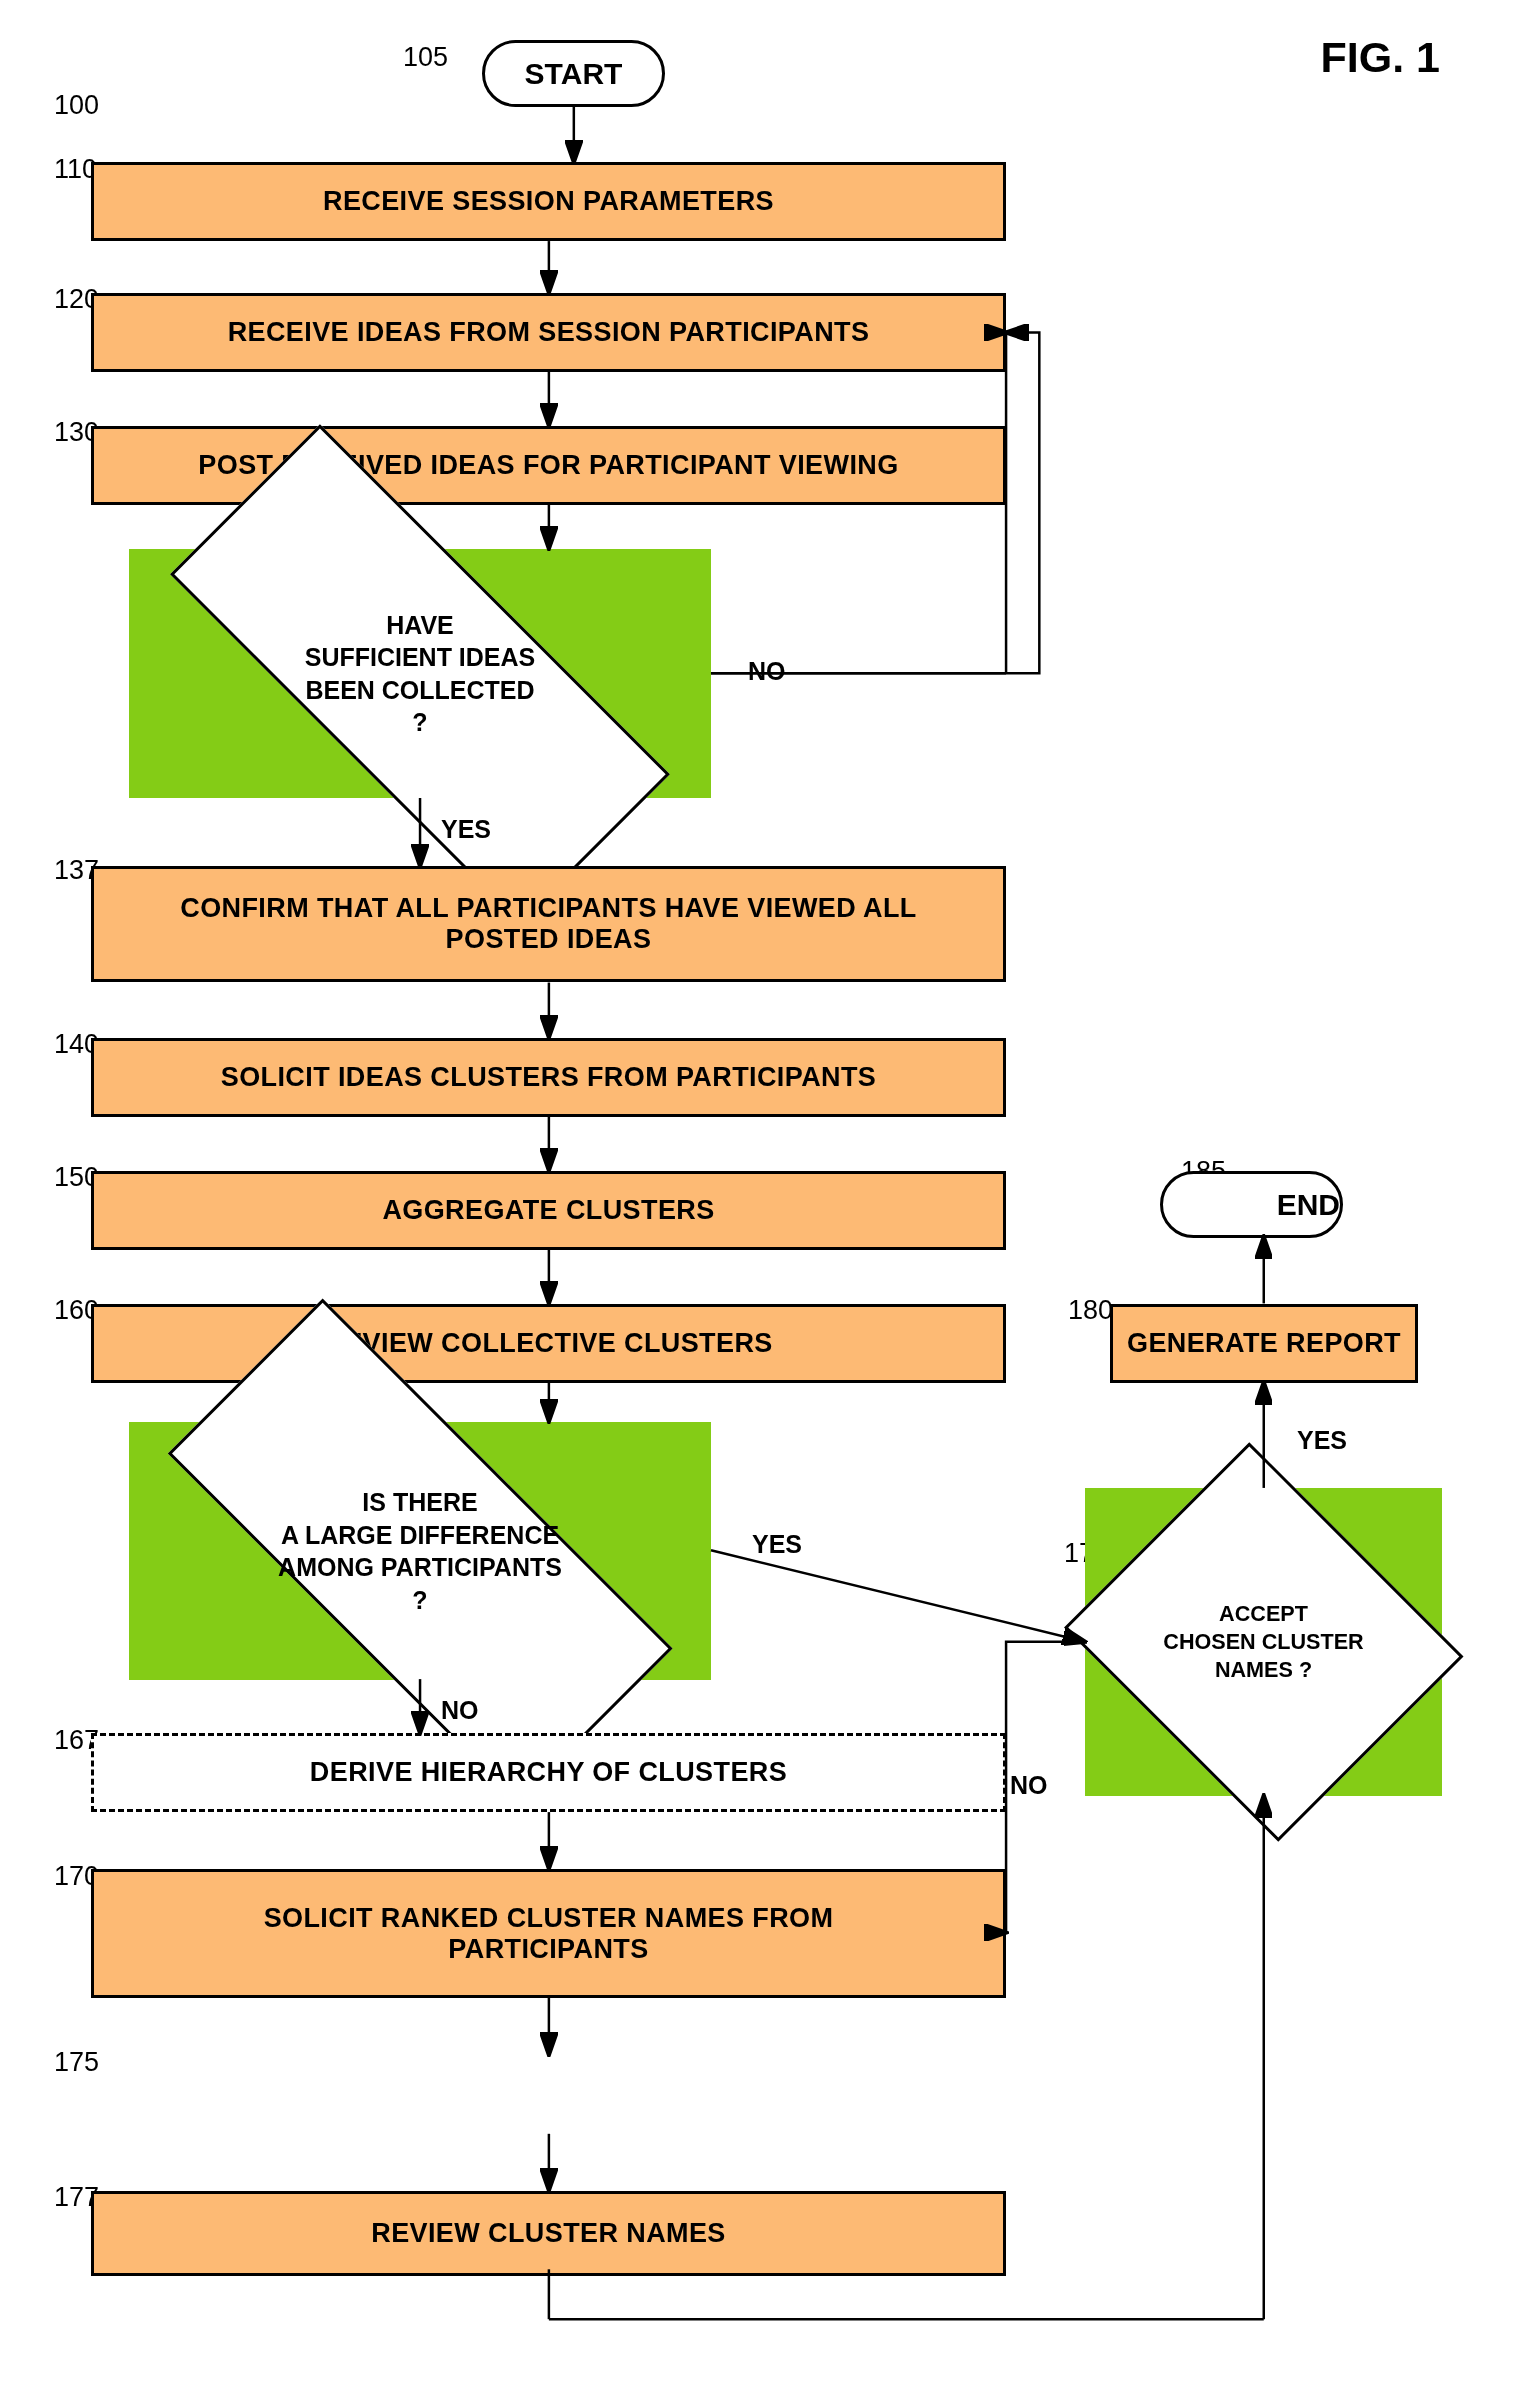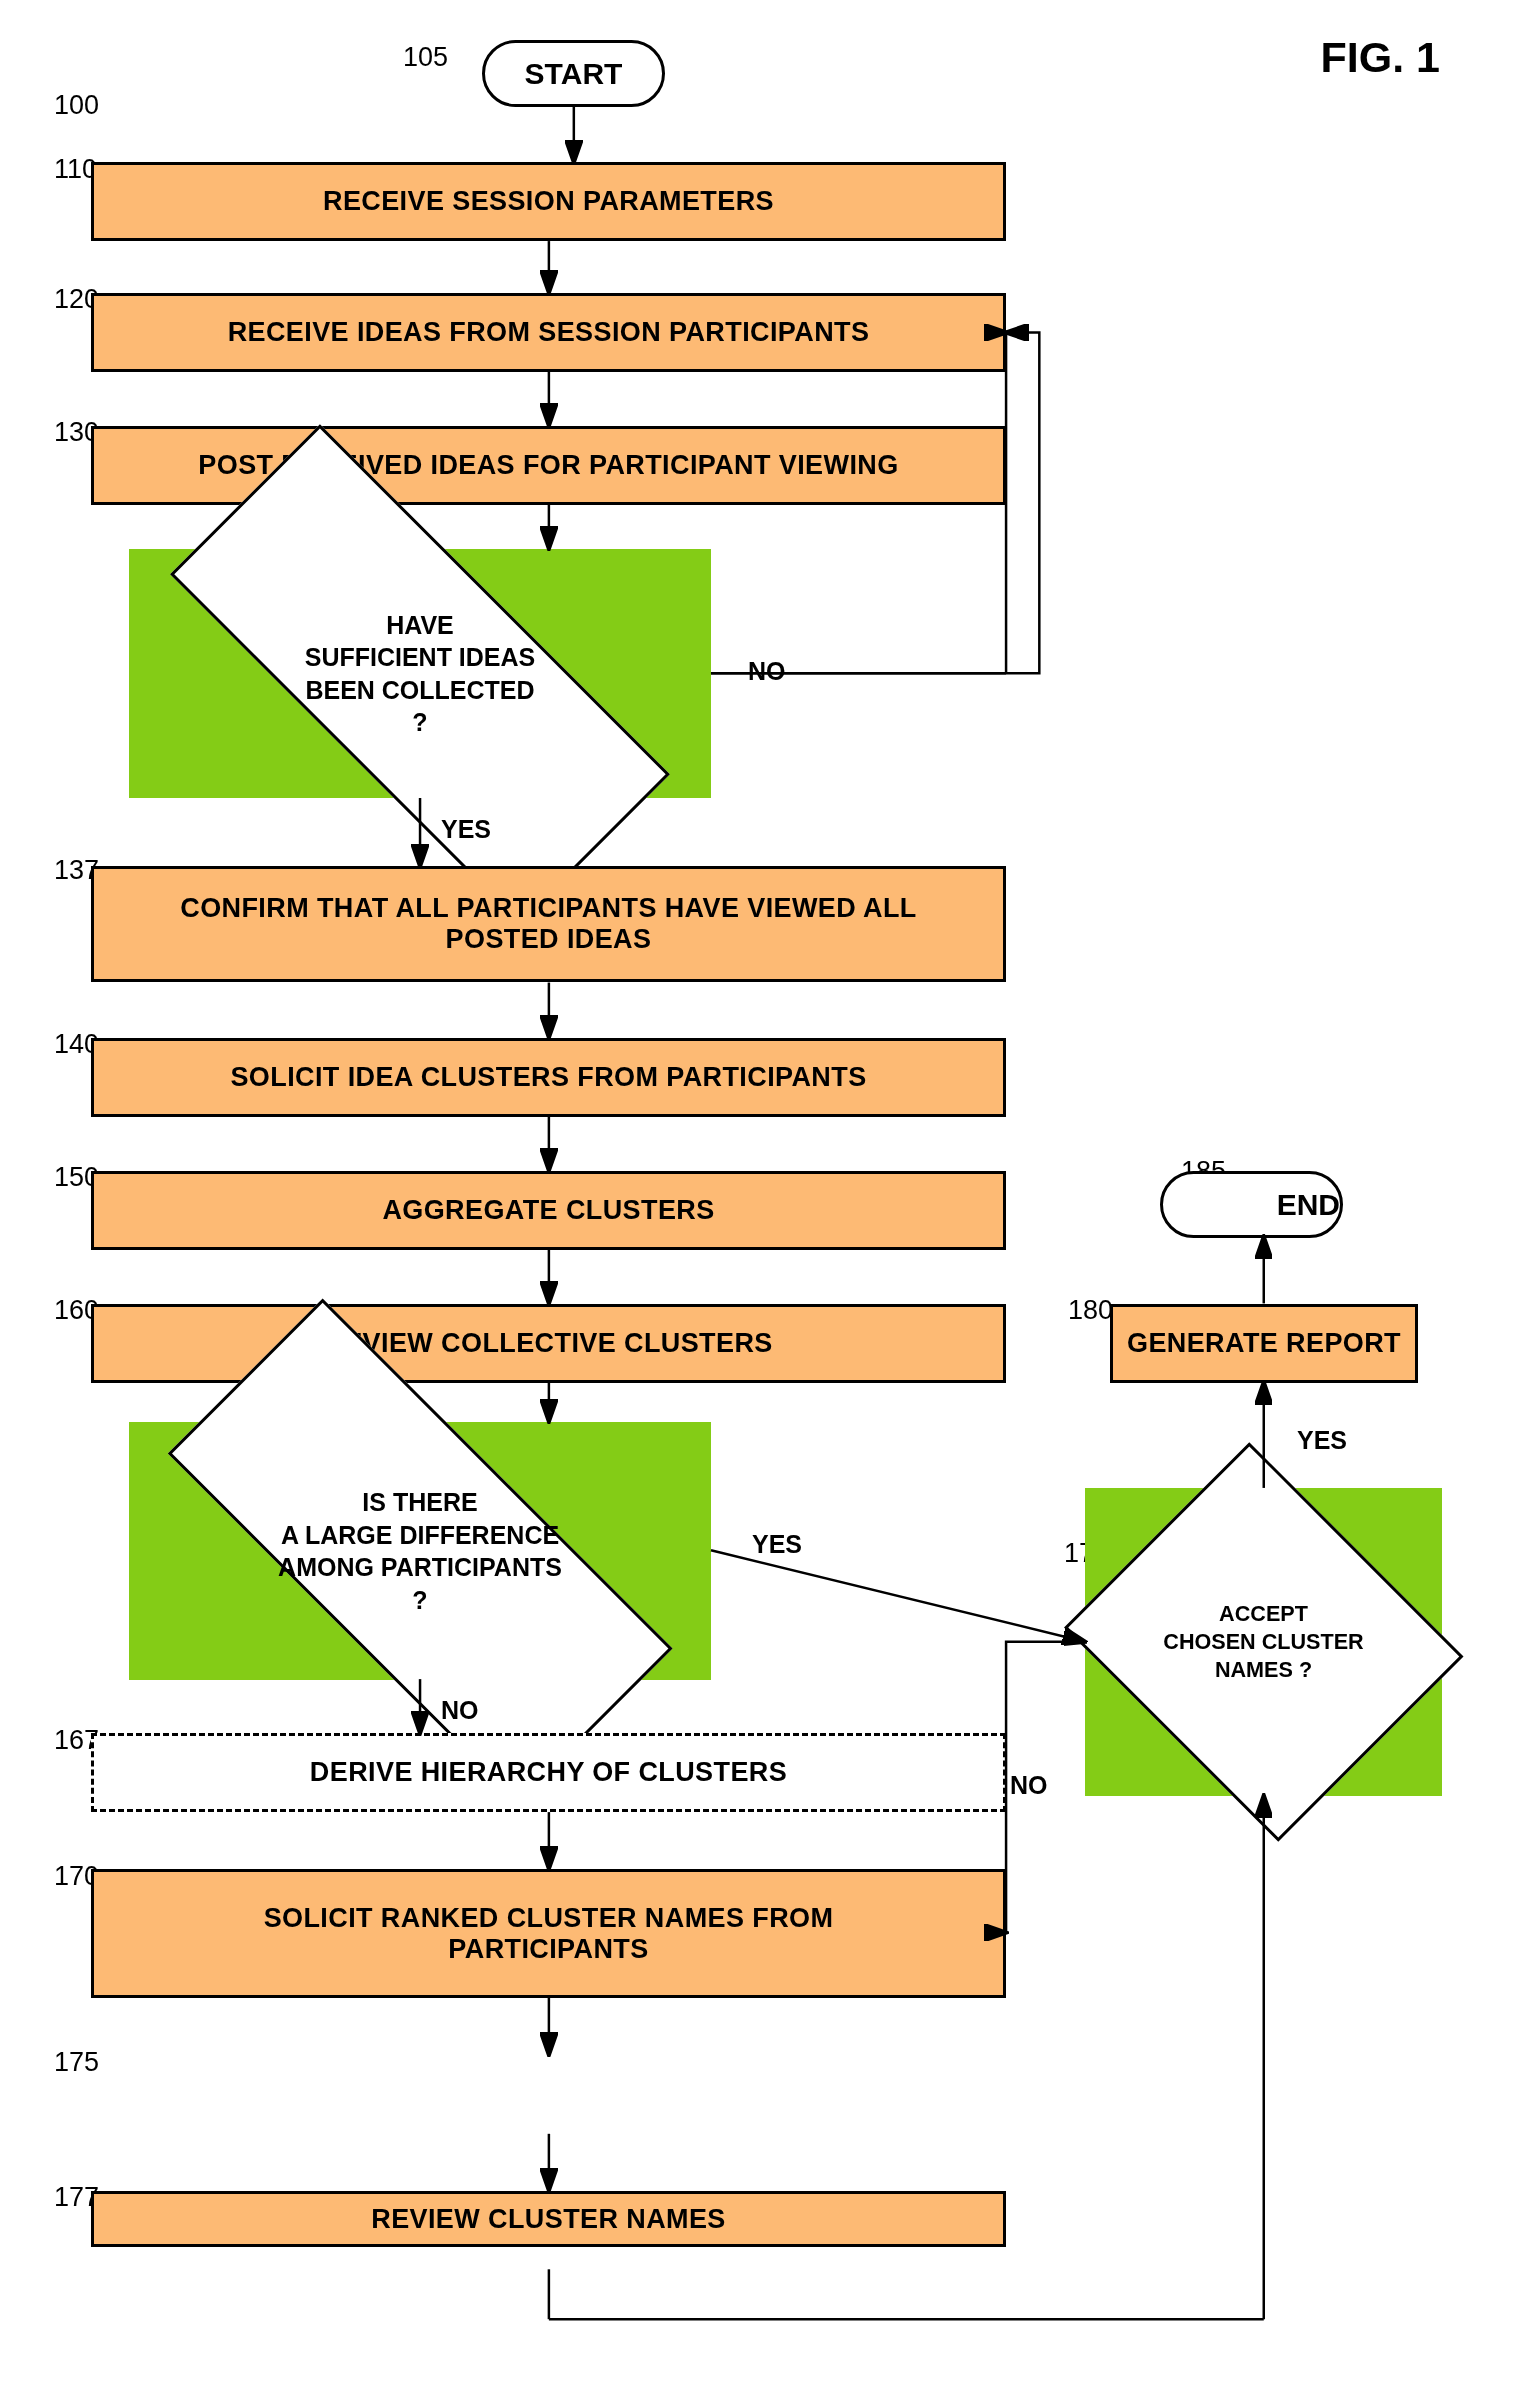--- a/index.html
+++ b/index.html
@@ -195,21 +195,21 @@
   <div class="arrow-label" style="top:815px; left:441px;">YES</div>
 
   <div class="ref-label" style="top:855px; left:54px;">137</div>
   <div class="flow-box" style="top:866px; left:91px; width:915px; height:116px;">
     <span style="white-space:pre-line;">CONFIRM THAT ALL PARTICIPANTS HAVE VIEWED ALL
 POSTED IDEAS</span>
   </div>
 
   <div class="ref-label" style="top:1029px; left:54px;">140</div>
   <div class="flow-box" style="top:1038px; left:91px; width:915px; height:79px;">
-    <span>SOLICIT IDEA CLUSTERS FROM PARTICIPANTS</span>
+    <span>SOLICIT IDEAS CLUSTERS FROM PARTICIPANTS</span>
   </div>
 
   <div class="ref-label" style="top:1162px; left:54px;">150</div>
   <div class="flow-box" style="top:1171px; left:91px; width:915px; height:79px;">
     <span>AGGREGATE CLUSTERS</span>
   </div>
 
   <div class="ref-label" style="top:1295px; left:54px;">160</div>
   <div class="flow-box" style="top:1304px; left:91px; width:915px; height:79px;">
     <span>REVIEW COLLECTIVE CLUSTERS</span>
@@ -234,21 +234,21 @@
 
   <div class="ref-label" style="top:1861px; left:54px;">170</div>
   <div class="flow-box" style="top:1869px; left:91px; width:915px; height:129px;">
     <span style="white-space:pre-line;">SOLICIT RANKED CLUSTER NAMES FROM
 PARTICIPANTS</span>
   </div>
 
   <div class="ref-label" style="top:2047px; left:54px;">175</div>
 
   <div class="ref-label" style="top:2182px; left:54px;">177</div>
-  <div class="flow-box" style="top:2191px; left:91px; width:915px; height:56px;">
+  <div class="flow-box" style="top:2191px; left:91px; width:915px; height:85px;">
     <span>REVIEW CLUSTER NAMES</span>
   </div>
 
   <div class="ref-label" style="top:1538px; left:1064px;">179</div>
   <div class="flow-diamond" style="top:1488px; left:1085px; width:357px; height:308px;">
     <div class="diamond-shape">
       <div class="diamond-border"></div>
       <div class="diamond-text" style="font-size:21.6px;">ACCEPT<br>CHOSEN CLUSTER<br>NAMES ?</div>
     </div>
   </div>

